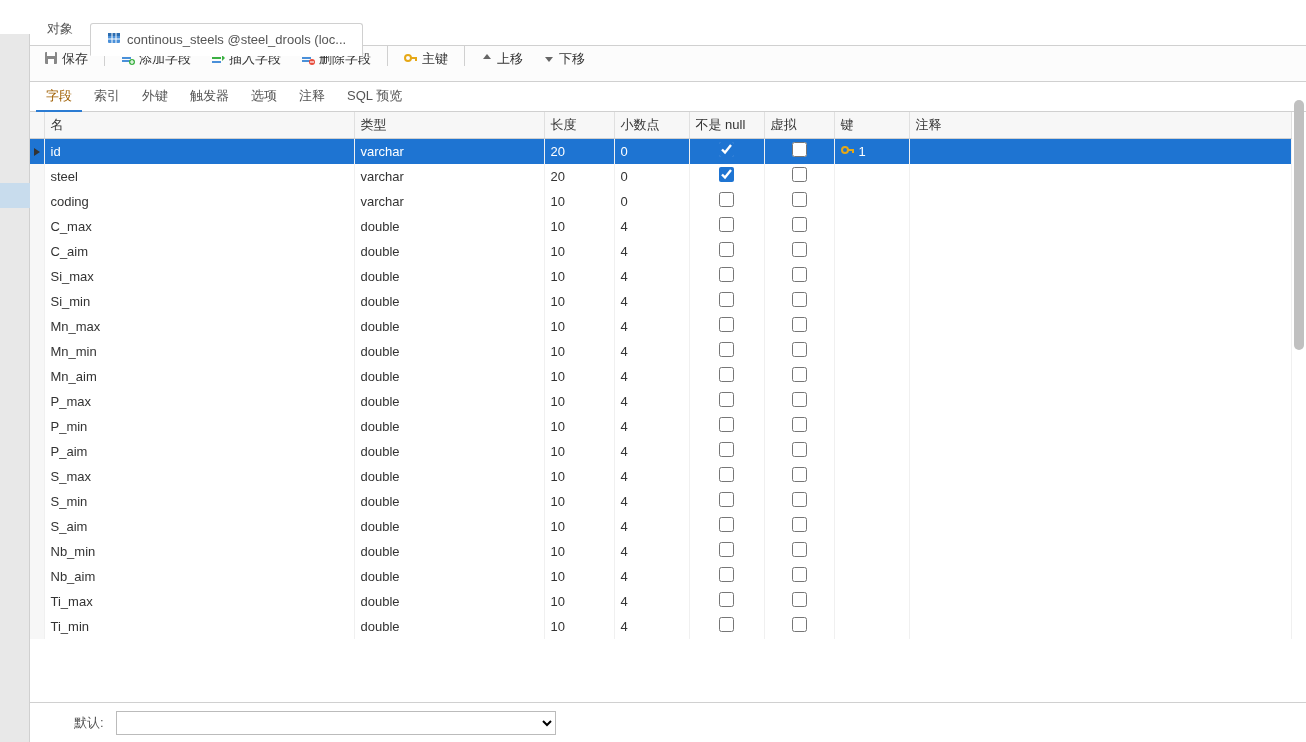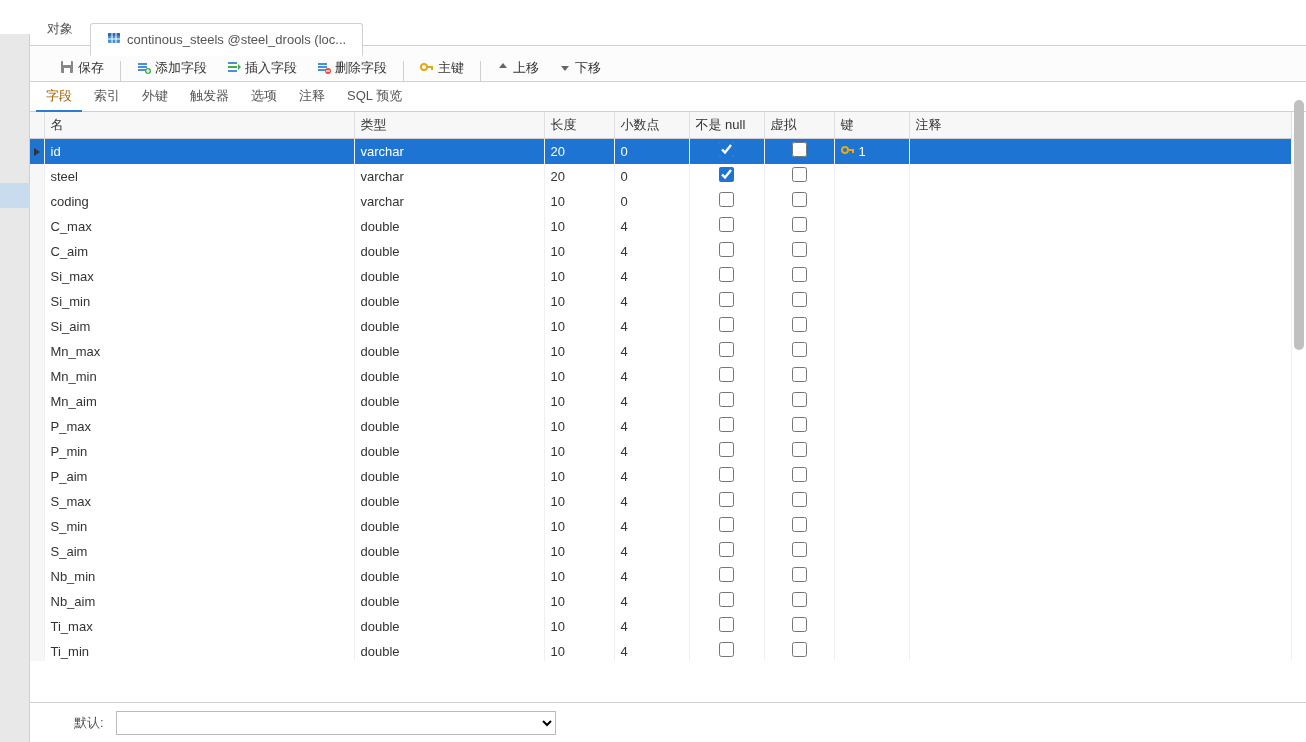--- a/index.html
+++ b/index.html
@@ -7,21 +7,21 @@
 .window { width:1306px; height:742px; display:flex; flex-direction:column; position:relative; }
 
 .left-gutter { position:absolute; left:0; top:34px; bottom:0; width:30px; background:#e8e8e8; border-right:1px solid #d0d0d0; }
 .left-accent { position:absolute; left:0; top:183px; width:30px; height:25px; background:#c8dced; }
 
 .tabbar { height:46px; display:flex; align-items:flex-end; background:#fff; border-bottom:1px solid #d0d0d0; padding-left:30px; }
 .tab { height:33px; padding:0 16px; display:flex; align-items:center; gap:6px; border:1px solid transparent; cursor:pointer; color:#555; }
 .tab.active { background:#fff; border:1px solid #d0d0d0; border-bottom:1px solid #fff; border-top-left-radius:3px; border-top-right-radius:3px; position:relative; top:11px;align-items:center; }
 .tab svg { flex:0 0 auto; }
 
-.toolbar { height:36px; display:flex; align-items:flex-end; gap:4px; padding-left:52px; border-bottom:1px solid #d0d0d0; background:#fcfcfc; }
+.toolbar { height:36px; display:flex; align-items:flex-start; gap:4px; padding-left:36px; border-bottom:1px solid #d0d0d0; background:#fcfcfc; }
 .tbtn { display:flex; align-items:center; gap:4px; padding:4px 8px; border-radius:3px; cursor:pointer; color:#333; }
 .tsep { width:1px; height:20px; background:#d0d0d0; margin:0 4px; }
 
 .subtabs { height:30px; display:flex; align-items:center; gap:2px; padding-left:36px; border-bottom:1px solid #d0d0d0; }
 .stab { padding:5px 10px; cursor:pointer; color:#555; border-bottom:2px solid transparent; }
 .stab.active { color:#a16207; border-bottom:2px solid #2b7cd3; font-weight:500; }
 
 .grid-wrap { flex:1; overflow:auto; margin-left:30px; margin-right:14px; }
 .grid { width:100%; border-collapse:collapse; table-layout:fixed; }
 .grid th { text-align:left; font-weight:normal; padding:4px 6px; border-right:1px solid #e0e0e0; border-bottom:1px solid #d0d0d0; background:#f7f7f7; color:#333; height:26px; }
@@ -248,31 +248,20 @@
             <td>double</td>
             <td>10</td>
             <td>4</td>
             <td class="chk-cell"><input type="checkbox" class="chk" style=""></td>
             <td class="chk-cell"><input type="checkbox" class="chk" style=""></td>
             <td></td>
             <td></td>
           </tr>
           <tr class="row">
             <td class="ptrcell"></td>
-            <td>Si_aim</td>
-            <td>double</td>
-            <td>10</td>
-            <td>4</td>
-            <td class="chk-cell"><input type="checkbox" class="chk" style=""></td>
-            <td class="chk-cell"><input type="checkbox" class="chk" style=""></td>
-            <td></td>
-            <td></td>
-          </tr>
-          <tr class="row">
-            <td class="ptrcell"></td>
             <td>Mn_max</td>
             <td>double</td>
             <td>10</td>
             <td>4</td>
             <td class="chk-cell"><input type="checkbox" class="chk" style=""></td>
             <td class="chk-cell"><input type="checkbox" class="chk" style=""></td>
             <td></td>
             <td></td>
           </tr>
           <tr class="row">

